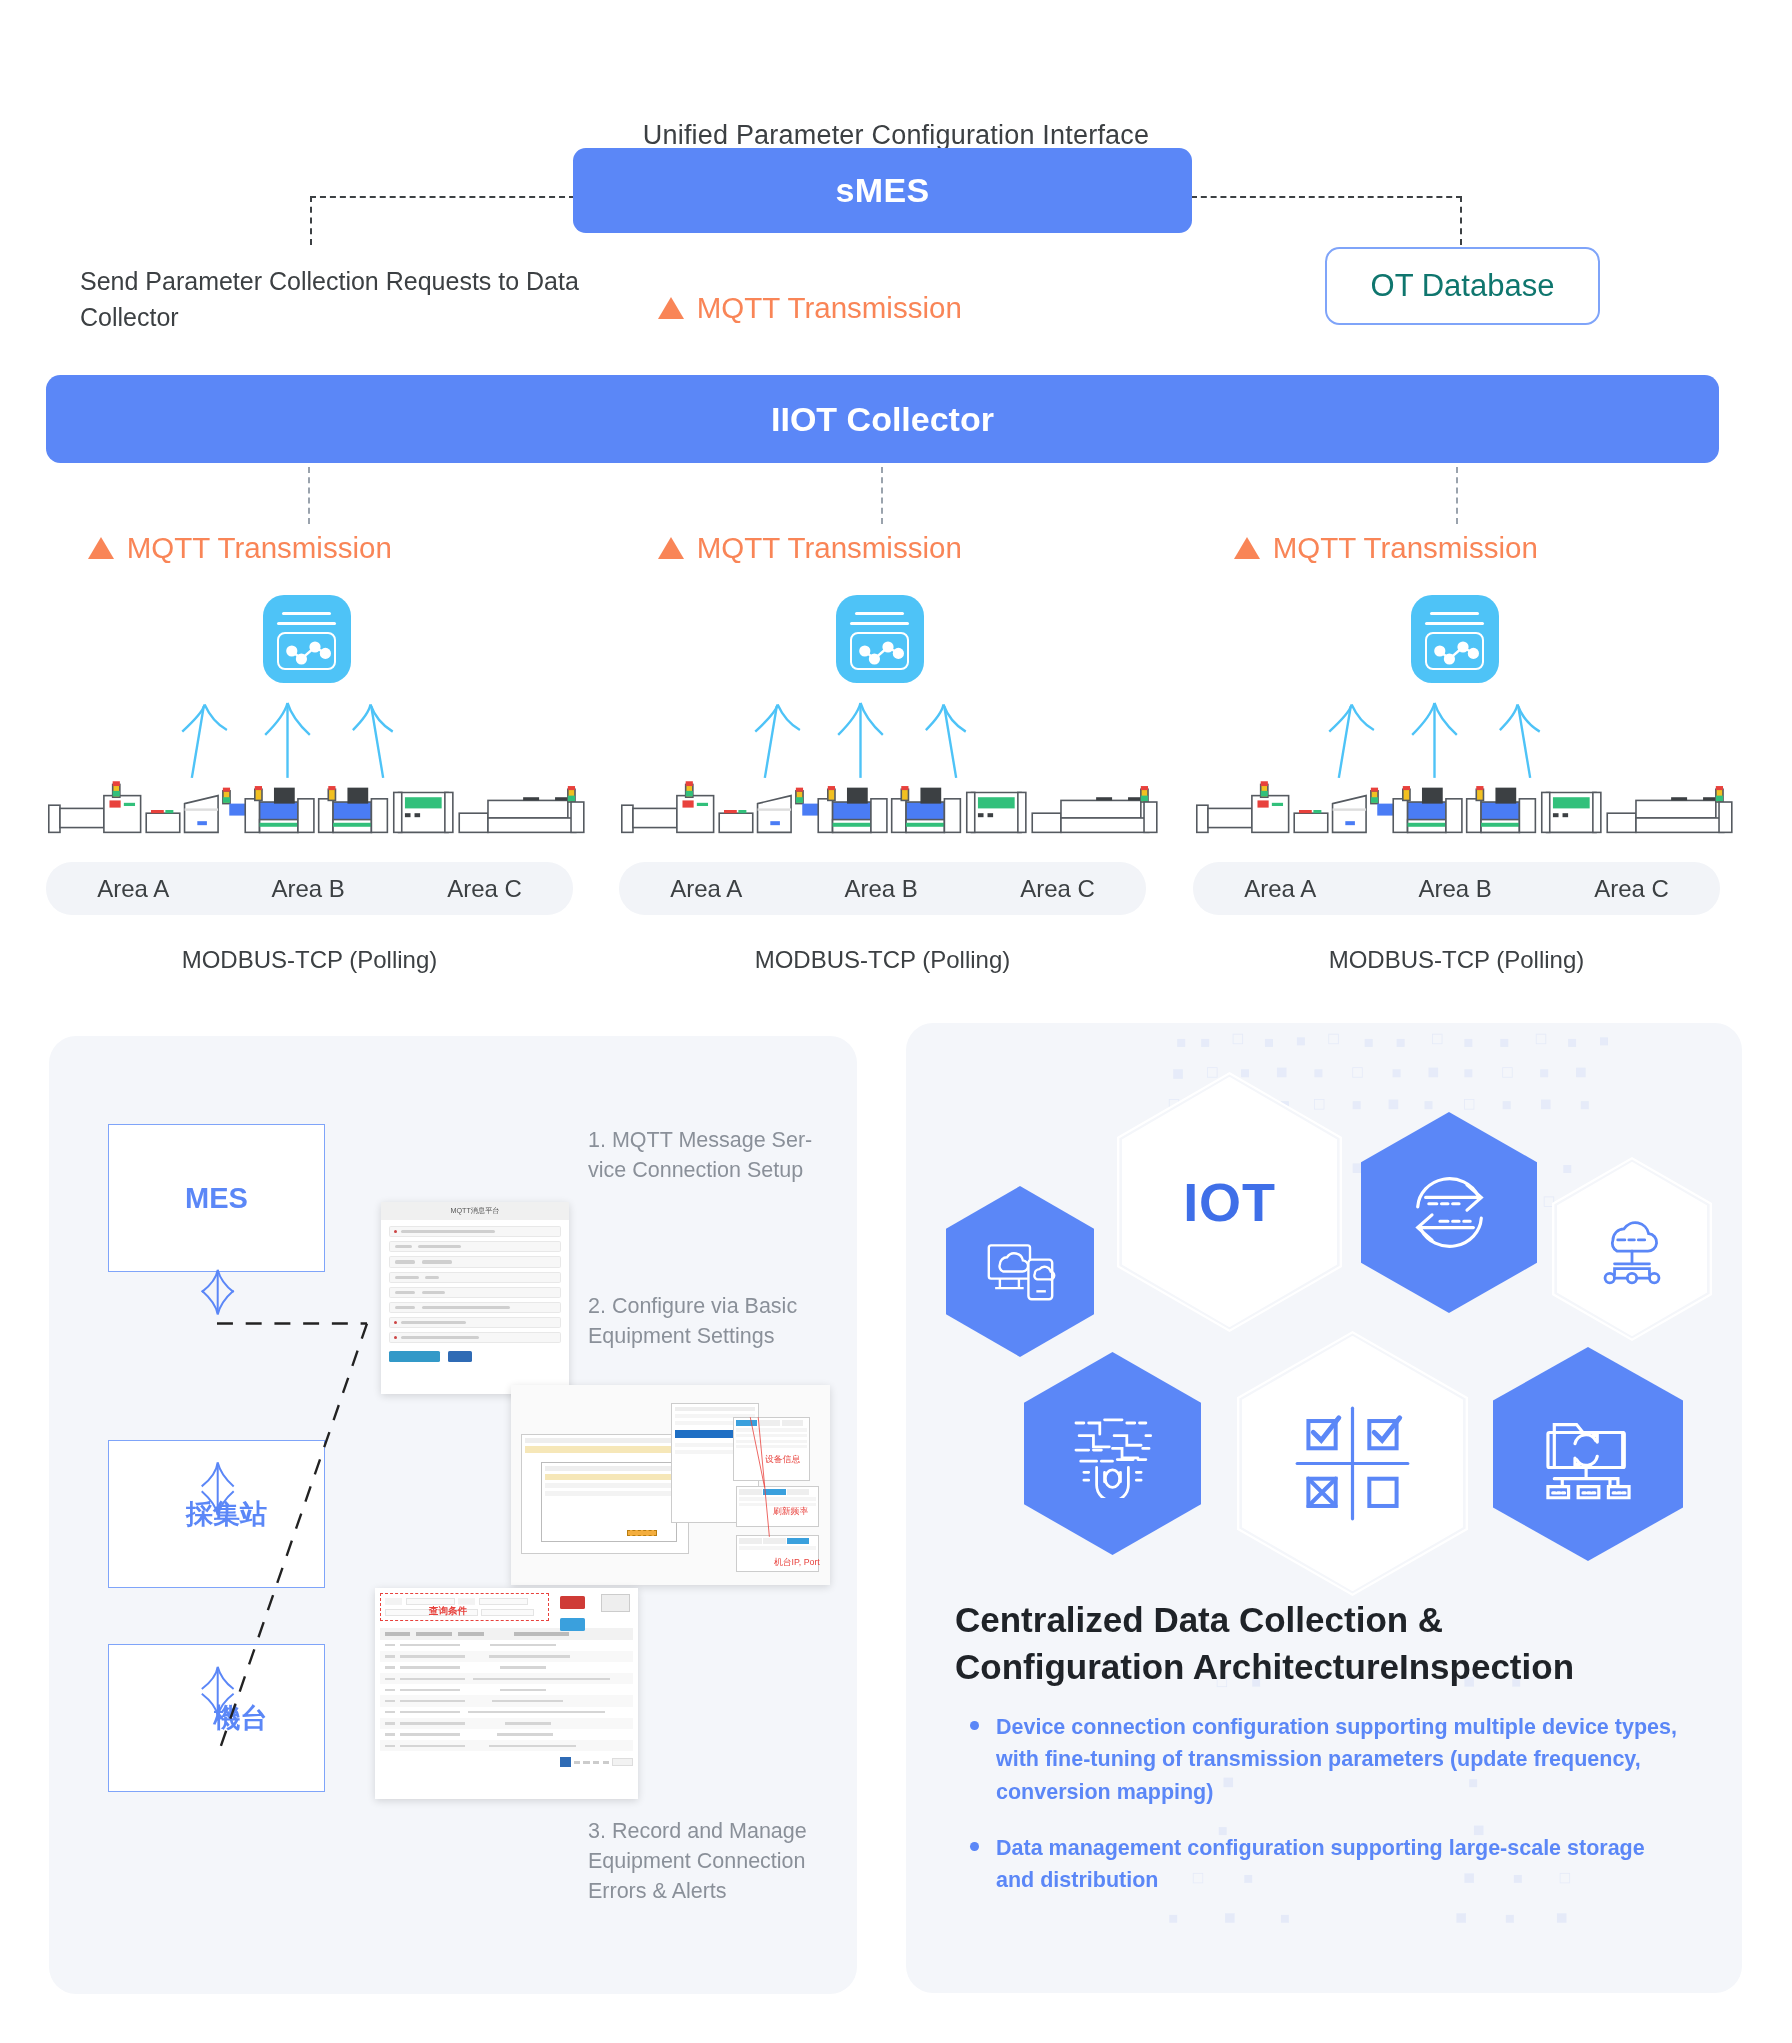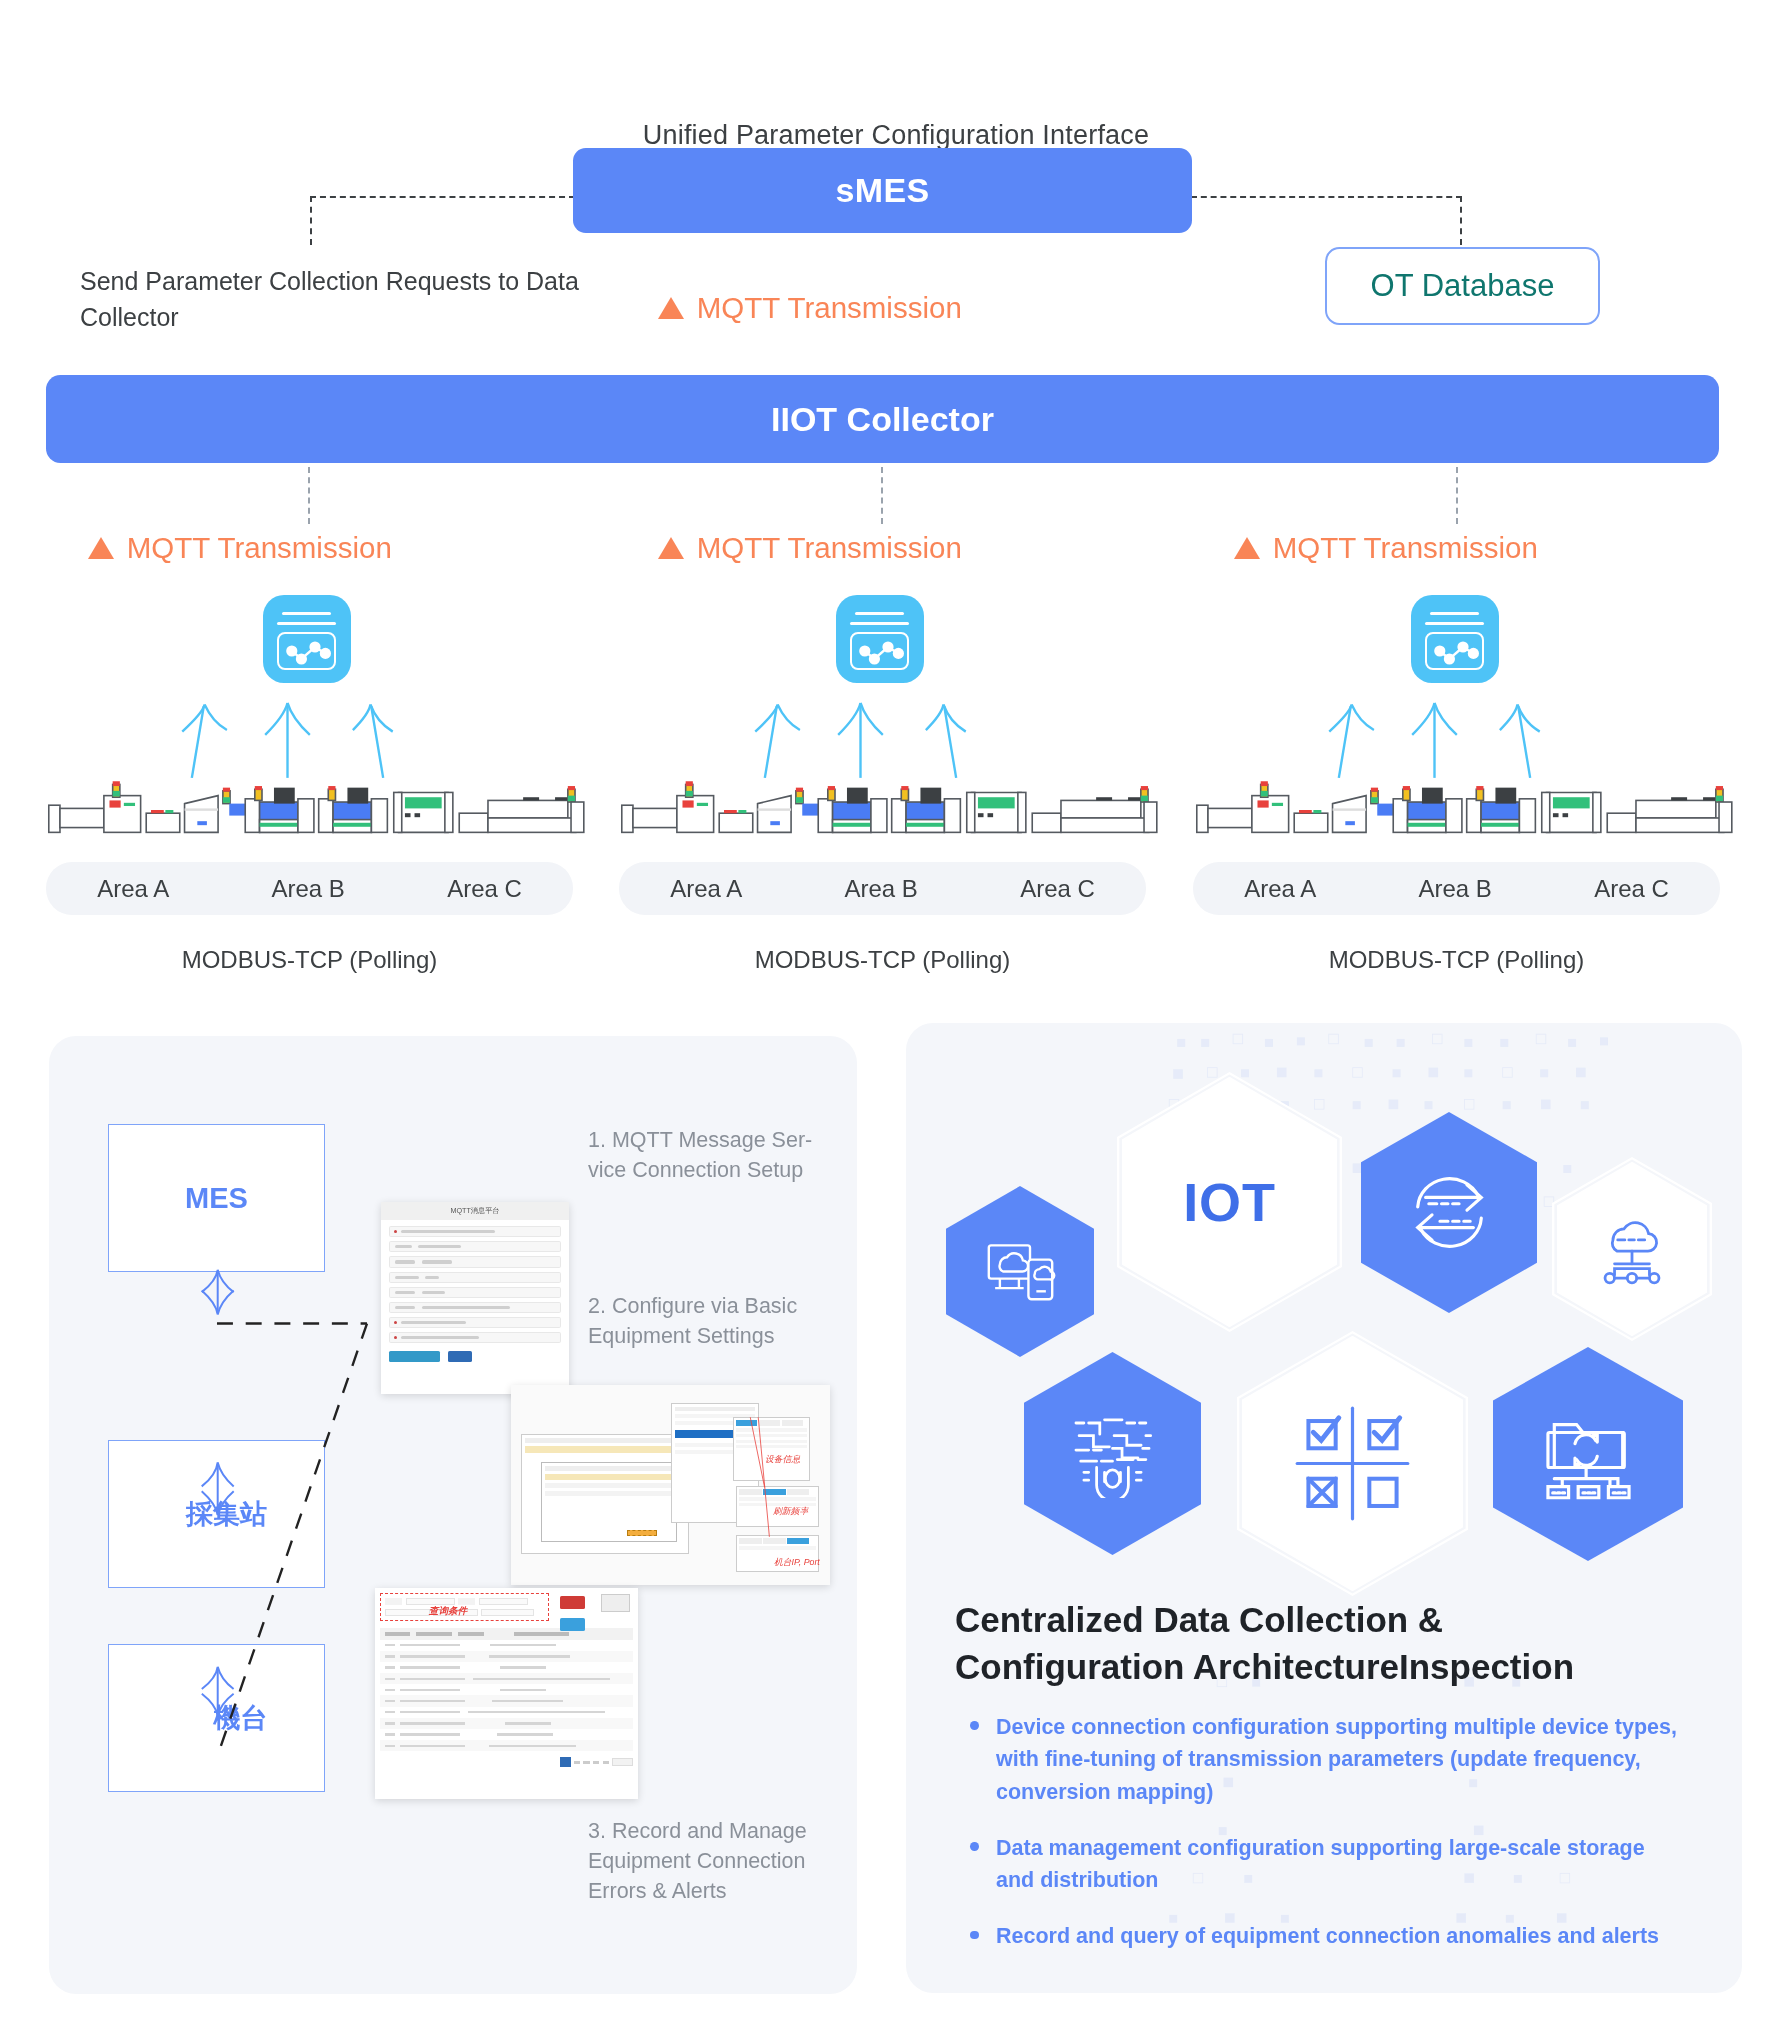--- a/index.html
+++ b/index.html
@@ -99,21 +99,21 @@
   }
   .flow-box.cjk { font-size: 27px; }
 
   .step-note {
     position: absolute; font-size: 21.5px; color: #8a9099; line-height: 1.4;
   }
 
   
   .shot { position: absolute; background: #fff; box-shadow: 0 1.6px 8px rgba(0,0,0,.14); overflow: hidden; }
   .shot-hdr { background:#f0f0f0; height:17.6px; display:flex; align-items:center; justify-content:center; font-size:7.2px; color:#555; }
-  .shot-body { padding: 6.4px 8px; font-style: italic; }
+  .shot-body { padding: 6.4px 8px; }
   .fake-row { height: 11.2px; background:#f7f7f7; border:0.8px solid #e8e8e8; margin-bottom:4px; border-radius:1.6px; display:flex; align-items:center; }
   .fake-row i { display:block; width:3.2px; height:3.2px; background:#c44; border-radius:50%; margin:0 4px; }
   .fake-row b { display:block; height:3.2px; background:#cfcfcf; border-radius:1.6px; width:34%; }
   .fake-btn { display:inline-block; height:11.2px; border-radius:1.6px; margin-right:4.8px; }
 
   
   .hexwrap { position: absolute; }
   .hex {
     position: absolute; width: 148px; height: 171px;
     clip-path: polygon(50% 0%, 100% 25%, 100% 75%, 50% 100%, 0% 75%, 0% 25%);
@@ -895,18 +895,17 @@
         </div>
       </div>
     </div>
 
     <div class="panel-title" style="left:49px; top:573px; width:742px; white-space:pre-line;">Centralized Data Collection &amp;
 Configuration ArchitectureInspection</div>
 
     <div class="bullets" style="left:56px; top:688px; width:718px;">
       <div class="bullet">Device connection configuration supporting multiple device types, with fine-tuning of transmission parameters (update frequency, conversion mapping)</div>
       <div class="bullet">Data management configuration supporting large-scale storage and distribution</div>
-      <div class="bullet">Record and query of equipment connection anomalies and alerts</div>
     </div>
   </div>
 
 </div>
 
 
 </body></html>

